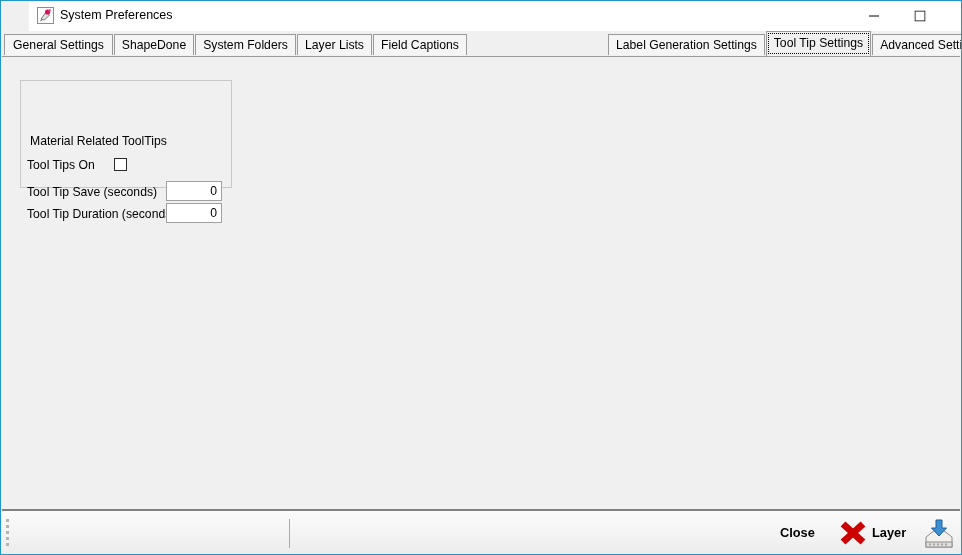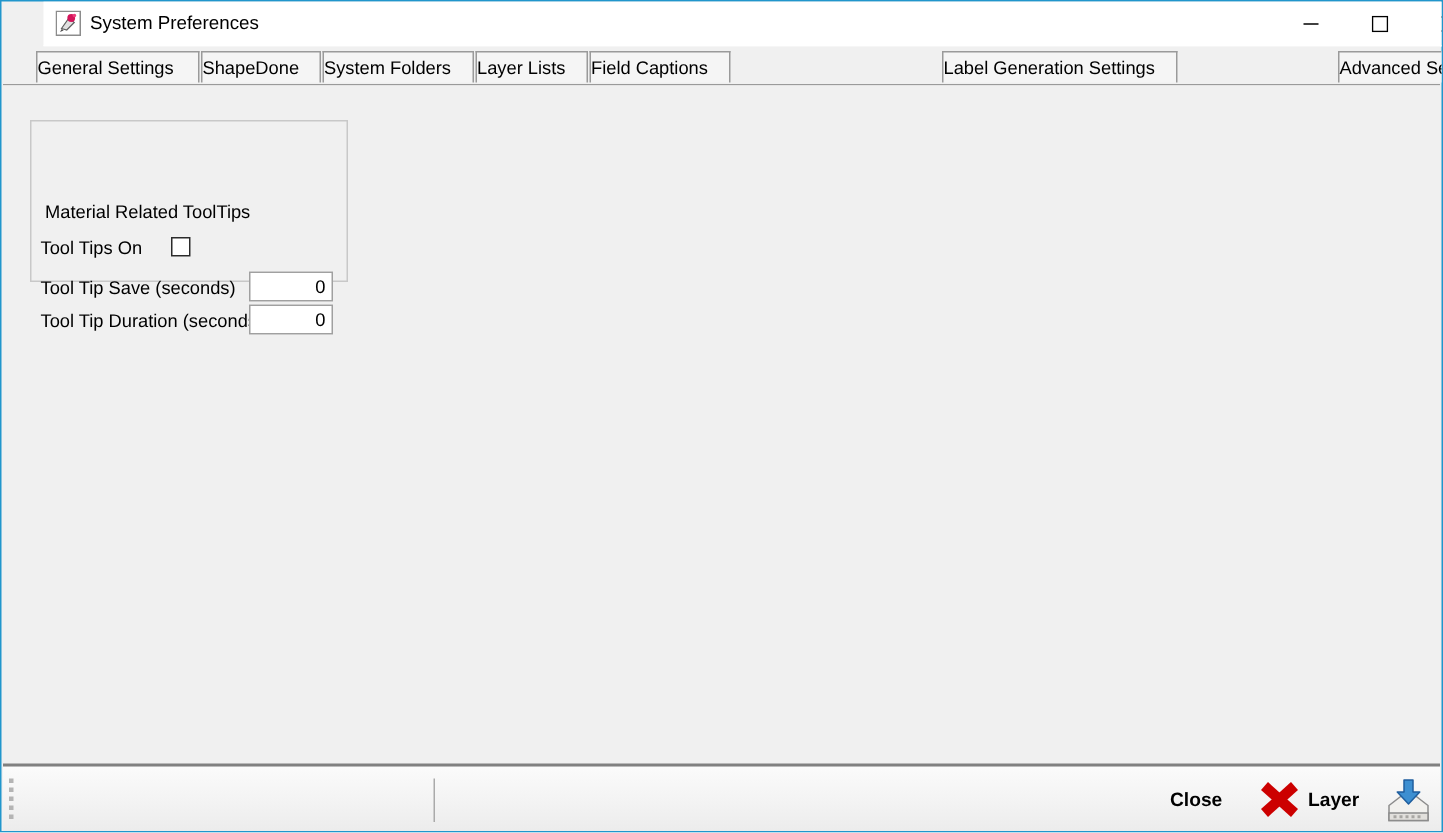--- a/index.html
+++ b/index.html
@@ -69,24 +69,23 @@
     position: absolute;
     top: 3px;
     height: 21px;
     box-sizing: border-box;
     border: 1px solid #9a9a9a;
     border-bottom: none;
     background: #f5f5f5;
     font-size: 12.2px;
     color: #000000;
     line-height: 20px;
-    text-align: left;
+    text-align: center;
     white-space: nowrap;
     cursor: default;
-    margin-left: 20px;
   }
   .tab.selected {
     top: 0px;
     height: 25px;
     line-height: 22px;
     background: #f0f0f0;
     border: 1px solid #9a9a9a;
     border-bottom: none;
     outline: 1px dotted #000000;
     outline-offset: -3px;
@@ -254,20 +253,21 @@
     </div>
   </div>
 
   <div id="tabstrip">
     <div class="tab" id="t0" style="left: 2px; width: 109px;"><span>General Settings</span></div>
     <div class="tab" id="t1" style="left: 112px; width: 80px;"><span>ShapeDone</span></div>
     <div class="tab" id="t2" style="left: 193px; width: 101px;"><span>System Folders</span></div>
     <div class="tab" id="t3" style="left: 295px; width: 75px;"><span>Layer Lists</span></div>
     <div class="tab" id="t4" style="left: 371px; width: 94px;"><span>Field Captions</span></div>
     <div class="tab" id="t6" style="left: 606px; width: 157px;"><span>Label Generation Settings</span></div>
+    <div class="tab selected" id="t7" style="left: 764px; width: 105px;"><span>Tool Tip Settings</span></div>
     <div class="tab" id="t8" style="left: 870px; width: 118px;"><span>Advanced Settings</span></div>
   </div>
   <div id="tab-underline"></div>
 
   <div id="content">
 
     <div id="groupbox"></div>
     <div id="groupbox-legend">Material Related ToolTips</div>
 
     <div class="field-label" style="left:25px; top:99px;">Tool Tips On</div>

